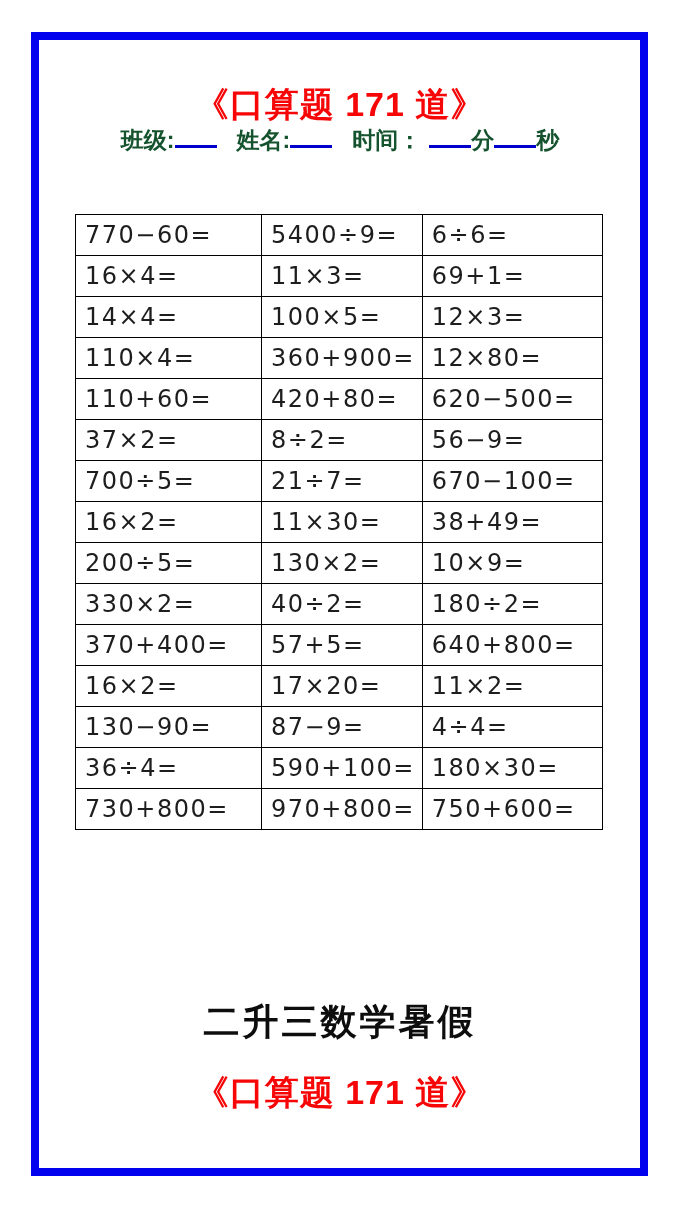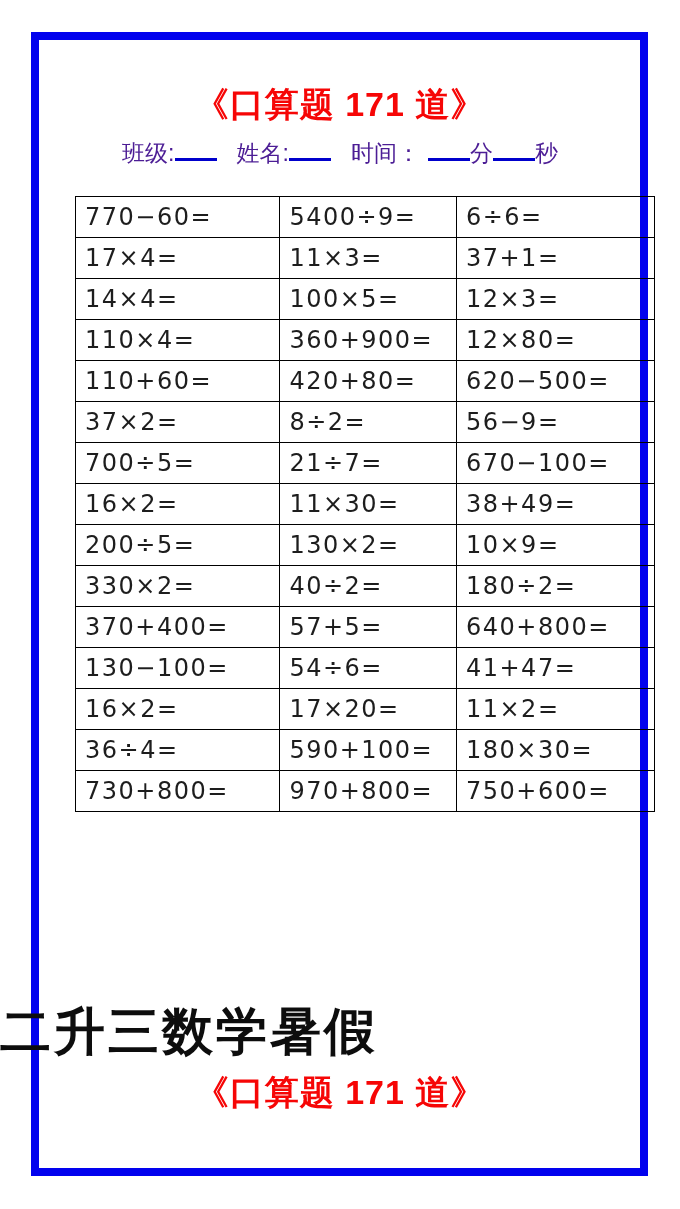--- a/index.html
+++ b/index.html
@@ -22,59 +22,60 @@
     position: absolute;
     top: 82px; left: 0; width: 100%;
     text-align: center;
     color: #f60606;
     font-size: 34px;
     font-weight: bold;
     letter-spacing: 1px;
   }
   .info-line {
     position: absolute;
-    top: 138px; left: 0; width: 100%;
+    top: 125px; left: 0; width: 100%;
     text-align: center;
-    color: #4c1d95;
+    color: #14532d;
     font-size: 23px;
-    font-weight: normal;
+    font-weight: bold;
     white-space: nowrap;
   }
   .blank {
     display: inline-block;
     width: 42px; height: 20px;
     border-bottom: 3px solid #0000cc;
     vertical-align: baseline;
   }
   .gap { display: inline-block; width: 20px; }
   .small-gap { display: inline-block; width: 8px; }
   table.problems {
     position: absolute;
-    left: 75px; top: 196px;
-    width: 580px;
+    left: 75px; top: 214px;
+    width: 528px;
     border-collapse: collapse;
     table-layout: fixed;
   }
   table.problems td {
     border: 1px solid #000000;
     height: 41px;
     font-size: 24px;
     color: #1d1d1d;
     padding: 0 0 0 9px;
     letter-spacing: 1.5px;
     font-family: "DejaVu Sans", sans-serif;
     vertical-align: middle;
     overflow: hidden;
     white-space: nowrap;
   }
   .footer-title {
     position: absolute;
     top: 998px; left: 0; width: 100%;
+    text-align: center;
     color: #0d0d0d;
-    font-size: 51px;
+    font-size: 36px;
     font-weight: bold;
     letter-spacing: 3px;
     font-family: Liberation Mono, monospace;
   }
   .footer-subtitle {
     position: absolute;
     top: 1070px; left: 0; width: 100%;
     text-align: center;
     color: #f60606;
     font-size: 34px;
@@ -99,23 +100,23 @@
     <col style="width:30.5%">
     <col style="width:34.2%">
   </colgroup>
   <tbody>
       <tr>
         <td>770−60=</td>
         <td>5400÷9=</td>
         <td>6÷6=</td>
       </tr>
       <tr>
-        <td>17×4=</td>
+        <td>16×4=</td>
         <td>11×3=</td>
-        <td>37+1=</td>
+        <td>69+1=</td>
       </tr>
       <tr>
         <td>14×4=</td>
         <td>100×5=</td>
         <td>12×3=</td>
       </tr>
       <tr>
         <td>110×4=</td>
         <td>360+900=</td>
         <td>12×80=</td>
@@ -149,28 +150,28 @@
         <td>330×2=</td>
         <td>40÷2=</td>
         <td>180÷2=</td>
       </tr>
       <tr>
         <td>370+400=</td>
         <td>57+5=</td>
         <td>640+800=</td>
       </tr>
       <tr>
-        <td>130−100=</td>
-        <td>54÷6=</td>
-        <td>41+47=</td>
-      </tr>
-      <tr>
         <td>16×2=</td>
         <td>17×20=</td>
         <td>11×2=</td>
+      </tr>
+      <tr>
+        <td>130−90=</td>
+        <td>87−9=</td>
+        <td>4÷4=</td>
       </tr>
       <tr>
         <td>36÷4=</td>
         <td>590+100=</td>
         <td>180×30=</td>
       </tr>
       <tr>
         <td>730+800=</td>
         <td>970+800=</td>
         <td>750+600=</td>

